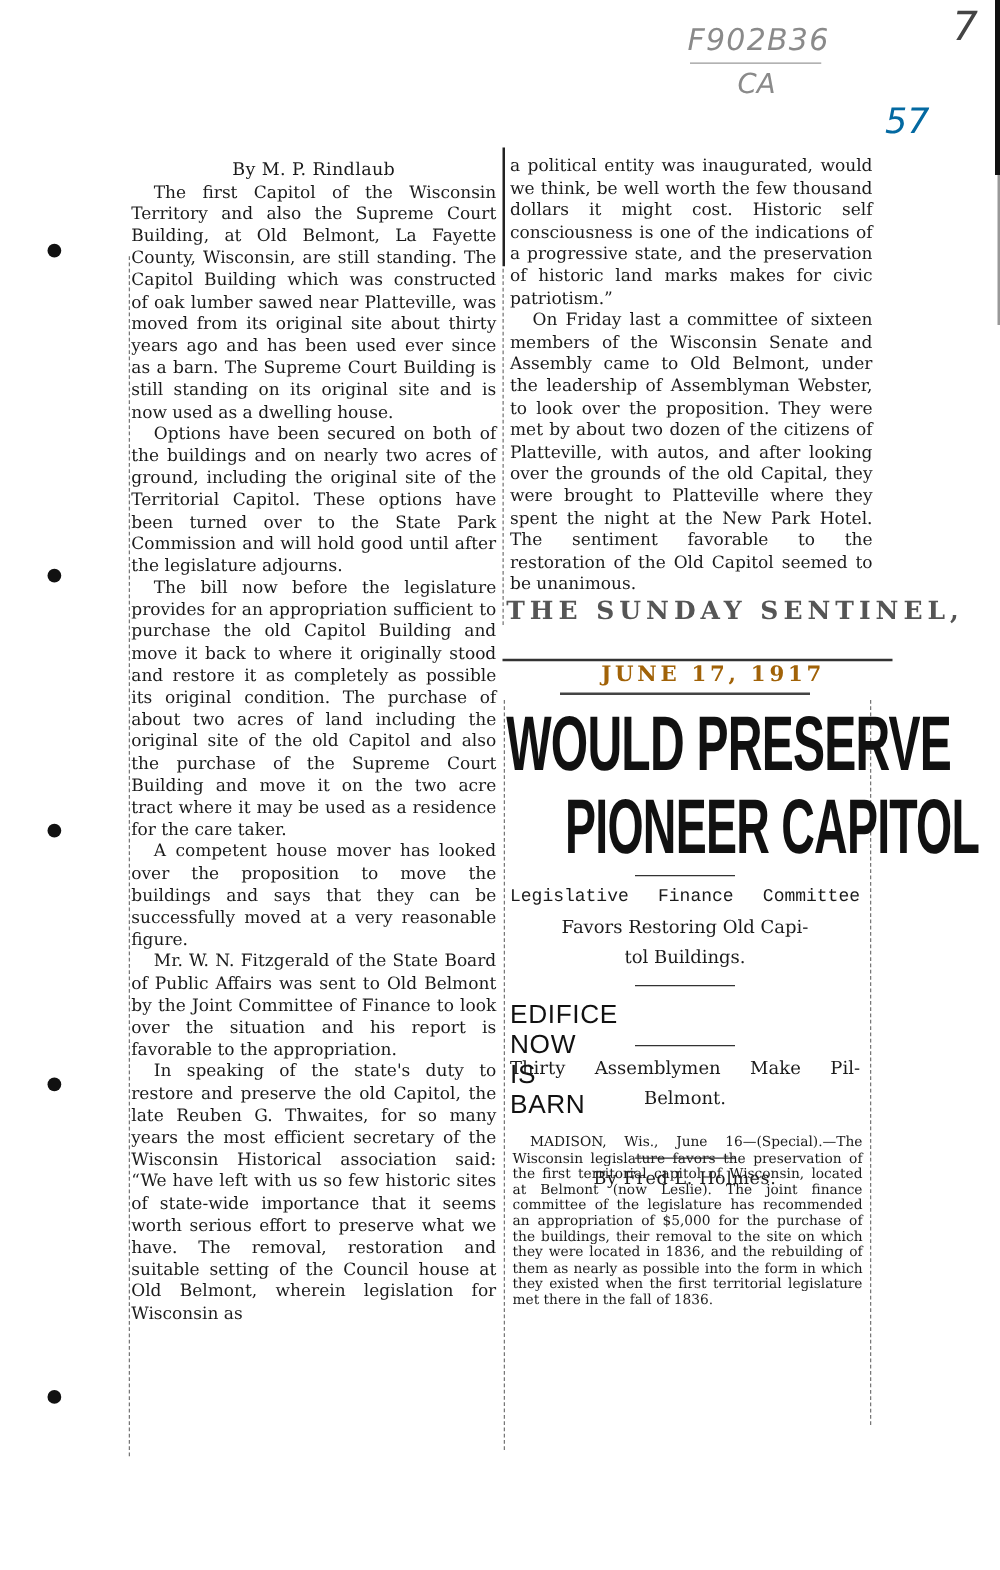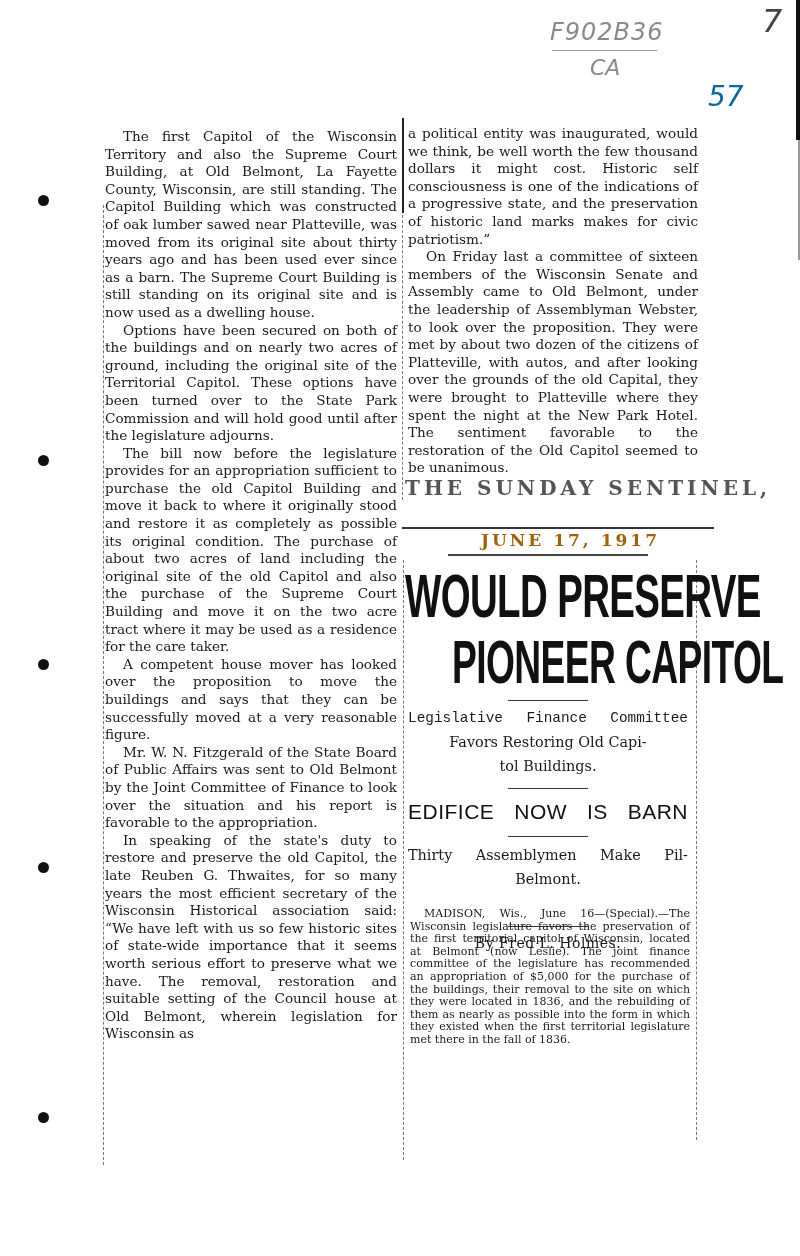--- a/index.html
+++ b/index.html
@@ -31,21 +31,21 @@
     .masthead-rule { position: absolute; left: 402px; top: 527px; width: 312px; border-top: 2px solid #333; }
     .dateline { position: absolute; left: 450px; top: 530px; width: 210px; text-align: right; font-size: 17px; font-weight: bold; letter-spacing: 3px; color: #a16207; }
     .date-rule { position: absolute; left: 448px; top: 554px; width: 200px; border-top: 2px solid #444; }
     .headline { position: absolute; font-family: "Liberation Sans", sans-serif; font-weight: bold; color: #111; transform-origin: left top; white-space: nowrap; }
     .hl1 { left: 405px; top: 560px; font-size: 62px; transform: scaleX(0.62); letter-spacing: -1px; }
     .hl2 { left: 452px; top: 626px; font-size: 62px; transform: scaleX(0.60); letter-spacing: -1px; }
     .short-rule { position: absolute; border-top: 1px solid #333; width: 80px; }
     .deck { position: absolute; left: 408px; width: 280px; text-align: center; font-size: 14.4px; line-height: 24px; }
     .deck1 { top: 706px; text-align-last: center; }
     .deck1 .line1 { display: flex; justify-content: space-between; font-family: Liberation Mono, monospace; }
-    .sub-hl { position: absolute; left: 408px; top: 800px; width: 280px; display: flex; justify-content: space-between; font-family: "Liberation Sans", sans-serif; font-size: 21px; letter-spacing: 0.5px; color: #111; }
+    .sub-hl { position: absolute; left: 408px; top: 800px; width: 280px; display: flex; justify-content: space-between; font-family: "Liberation Sans", sans-serif; font-size: 21px; letter-spacing: 0.5px; color: #111; flex-direction: column; }
     .deck2 { top: 843px; }
     .deck2 .line1 { display: flex; justify-content: space-between; }
     .byline2 { position: absolute; left: 408px; top: 935px; width: 280px; text-align: center; font-size: 14px; letter-spacing: 0.5px; }
     .story { position: absolute; left: 410px; top: 908px; width: 280px; font-size: 11px; line-height: 12.6px; text-align: justify; }
     .story p { margin: 0; text-indent: 14px; }
   </style>
 </head>
 <body>
 
 <div class="hand acc">F902B36</div>
@@ -62,20 +62,21 @@
 <div class="punch" style="top:862px"></div>
 <div class="punch" style="top:1112px"></div>
 
 <div class="vrule" style="left:103px; top:205px; height:960px;"></div>
 <div class="vrule solid" style="left:402px; top:118px; height:95px;"></div>
 <div class="vrule" style="left:402px; top:215px; height:285px;"></div>
 <div class="vrule" style="left:403px; top:560px; height:600px;"></div>
 <div class="vrule" style="left:696px; top:560px; height:580px;"></div>
 
 <div class="col col1">
+  <p class="byline">By M. P. Rindlaub</p>
   <p>The first Capitol of the Wisconsin Territory and also the Supreme Court Building, at Old Belmont, La Fayette County, Wisconsin, are still standing. The Capitol Building which was constructed of oak lumber sawed near Platteville, was moved from its original site about thirty years ago and has been used ever since as a barn. The Supreme Court Building is still standing on its original site and is now used as a dwelling house.</p>
   <p>Options have been secured on both of the buildings and on nearly two acres of ground, including the original site of the Territorial Capitol. These options have been turned over to the State Park Commission and will hold good until after the legislature adjourns.</p>
   <p>The bill now before the legislature provides for an appropriation sufficient to purchase the old Capitol Building and move it back to where it originally stood and restore it as completely as possible its original condition. The purchase of about two acres of land including the original site of the old Capitol and also the purchase of the Supreme Court Building and move it on the two acre tract where it may be used as a residence for the care taker.</p>
   <p>A competent house mover has looked over the proposition to move the buildings and says that they can be successfully moved at a very reasonable figure.</p>
   <p>Mr. W. N. Fitzgerald of the State Board of Public Affairs was sent to Old Belmont by the Joint Committee of Finance to look over the situation and his report is favorable to the appropriation.</p>
   <p>In speaking of the state's duty to restore and preserve the old Capitol, the late Reuben G. Thwaites, for so many years the most efficient secretary of the Wisconsin Historical association said: “We have left with us so few historic sites of state-wide importance that it seems worth serious effort to preserve what we have. The removal, restoration and suitable setting of the Council house at Old Belmont, wherein legislation for Wisconsin as</p>
 </div>
 
 <div class="col col2">
   <p class="first">a political entity was inaugurated, would we think, be well worth the few thousand dollars it might cost. Historic self consciousness is one of the indications of a progressive state, and the preservation of historic land marks makes for civic patriotism.”</p>

